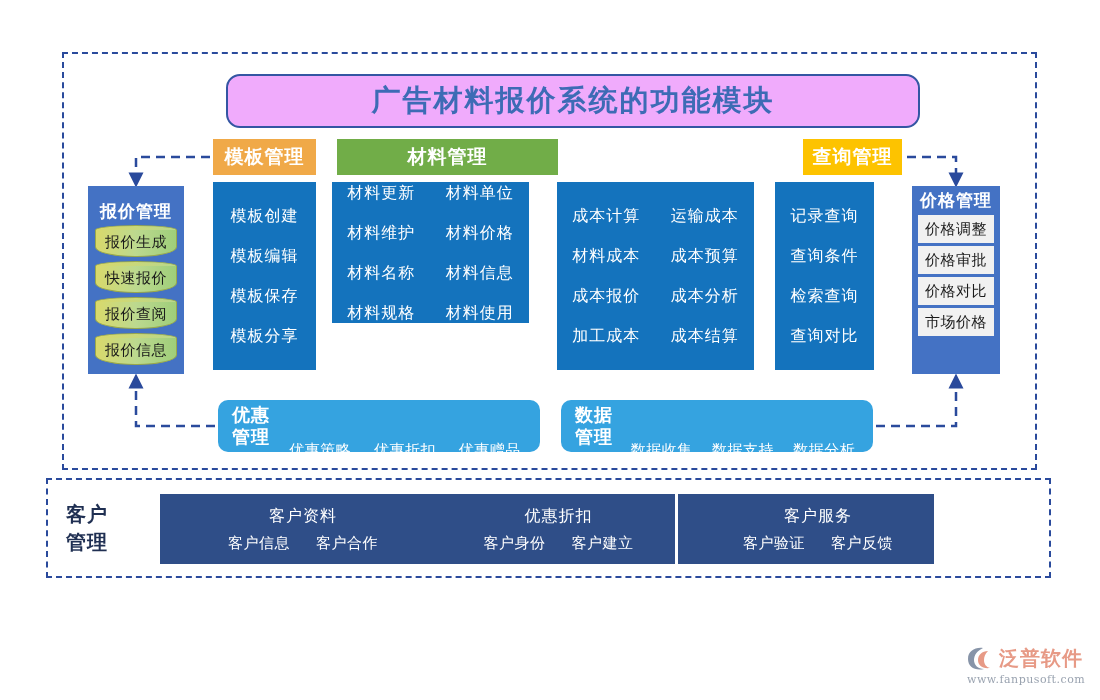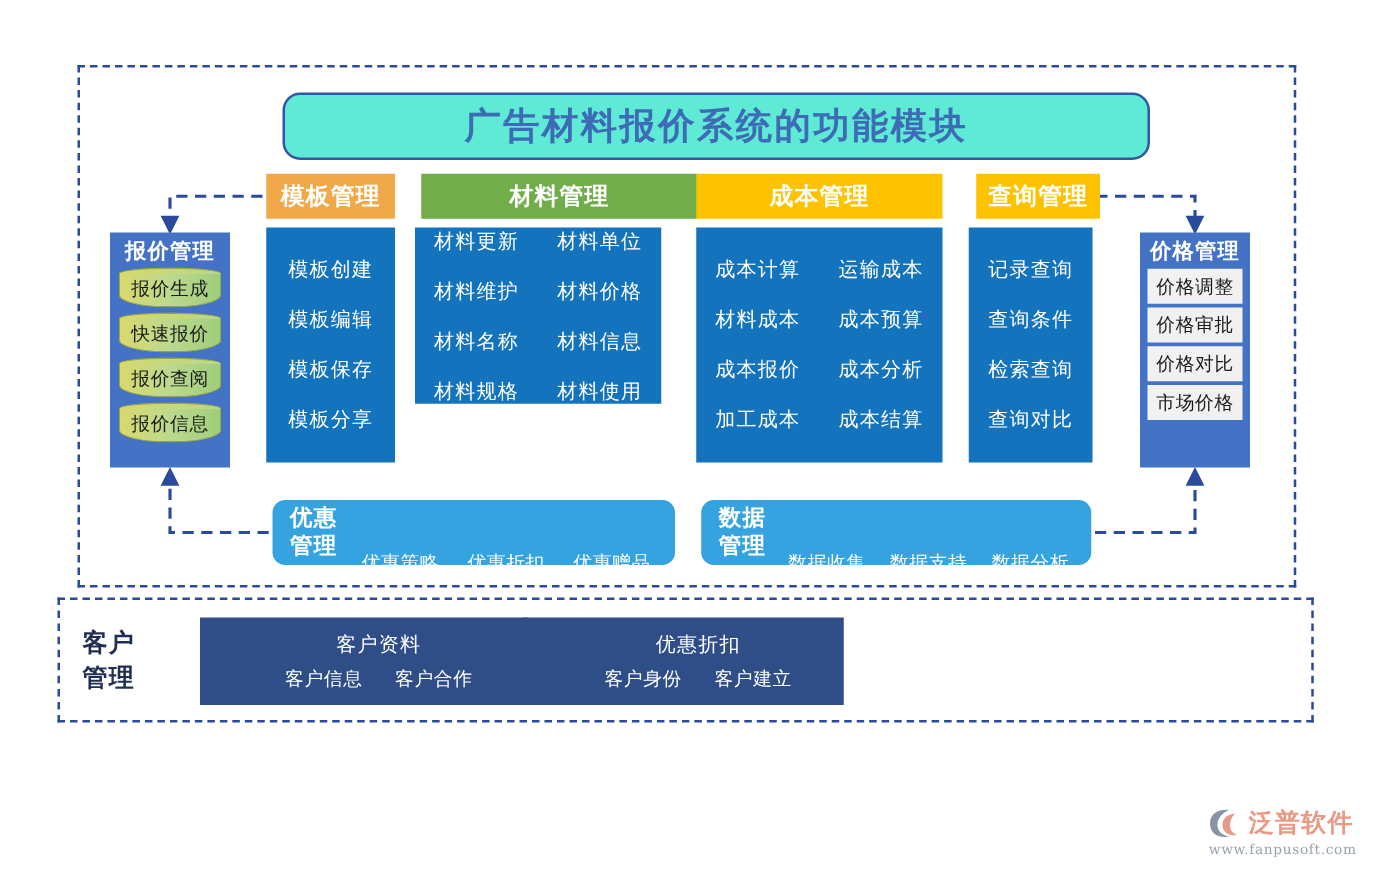--- a/index.html
+++ b/index.html
@@ -17,38 +17,38 @@
     border:2px dashed #2a4a9c;box-sizing:border-box;background:transparent;
   }
   .frame-bottom{
     position:absolute;left:46px;top:478px;width:1005px;height:100px;
     border:2px dashed #2a4a9c;box-sizing:border-box;background:transparent;
   }
 
   
   .title-box{
     position:absolute;left:226px;top:74px;width:690px;height:50px;
-    border:2px solid #3456a3;border-radius:14px;background:#5eead4;
+    border:2px solid #3456a3;border-radius:14px;background:#f0abfc;
     display:flex;align-items:center;justify-content:center;
   }
   .title-box span{
     font-family:"DejaVu Serif","Liberation Serif",serif;
     font-size:29px;font-weight:bold;color:#3d6bb5;letter-spacing:2px;
   }
 
   
   .col-head{
     position:absolute;height:36px;display:flex;align-items:center;justify-content:center;
     font-family:"DejaVu Serif","Liberation Serif",serif;
     font-size:19px;font-weight:bold;color:#ffffff;letter-spacing:1px;
   }
   .head-template{left:213px;top:139px;width:103px;background:#f0a948;}
   .head-material{left:337px;top:139px;width:221px;background:#71ad48;}
   .head-cost{left:557px;top:139px;width:197px;background:#fdc300;}
-  .head-query{left:781px;top:139px;width:99px;background:#fdc300;}
+  .head-query{left:803px;top:139px;width:99px;background:#fdc300;}
 
   
   .panel{
     position:absolute;background:#1473bd;color:#fff;
   }
   .panel-template{left:213px;top:182px;width:103px;height:188px;}
   .panel-material{left:332px;top:182px;width:197px;height:141px;}
   .panel-cost{left:557px;top:182px;width:197px;height:188px;}
   .panel-query{left:775px;top:182px;width:99px;height:188px;}
 
@@ -63,21 +63,21 @@
     white-space:nowrap;
   }
 
   
   .quote-panel{
     position:absolute;left:88px;top:186px;width:96px;height:188px;
     background:#4472c4;
   }
   .quote-title{
     text-align:center;font-family:"DejaVu Serif","Liberation Serif",serif;
-    font-size:17px;font-weight:bold;color:#ffffff;padding-top:3px;letter-spacing:1px;
+    font-size:17px;font-weight:bold;color:#ffffff;padding-top:14px;letter-spacing:1px;
   }
   .cyl{
     position:relative;width:82px;height:34px;margin:2px auto 0 auto;
   }
   .cyl .top{
     position:absolute;left:0;top:0;width:82px;height:10px;border-radius:50%;
     background:linear-gradient(to right,#d8d86a,#b9d78c);
     border:1px solid #9aa84a;box-sizing:border-box;
   }
   .cyl .body{
@@ -209,23 +209,20 @@
       <div class="body"></div>
       <div class="lbl">报价信息</div>
     </div>
   </div>
 
   <div class="col-head head-template">
     <span>模板管理</span>
   </div>
   <div class="col-head head-material">
     <span>材料管理</span>
-  </div>
-  <div class="col-head head-cost">
-    <span>成本管理</span>
   </div>
   <div class="col-head head-query">
     <span>查询管理</span>
   </div>
 
   <div class="panel panel-template">
     <div class="grid one-col">
       <div class="cell">模板创建</div>
       <div class="cell">模板编辑</div>
       <div class="cell">模板保存</div>
@@ -308,20 +305,27 @@
   </div>
 
   <div class="cust-box cust-2">
     <div class="ttl">优惠折扣</div>
     <div class="row">
       <span>客户身份</span>
       <span>客户建立</span>
     </div>
   </div>
 
+  <div class="cust-box cust-3">
+    <div class="ttl">客户服务</div>
+    <div class="row">
+      <span>客户验证</span>
+      <span>客户反馈</span>
+    </div>
+  </div>
 
   <div class="logo">
     <div class="logo-main">
       <svg class="logo-mark" viewBox="0 0 30 26">
         <path d="M3,13 C3,5 10,1 18,2 C12,5 9,9 9,14 C9,19 13,23 19,23 C10,25 3,21 3,13 z" fill="#8794a8"></path>
         <path d="M13,14 C13,9 17,5 23,5 C20,8 19,11 19,14 C19,18 21,21 25,22 C17,23 13,19 13,14 z" fill="#e79a86"></path>
       </svg>
       <span class="logo-text">泛普软件</span>
     </div>
     <div class="logo-url">www.fanpusoft.com</div>

